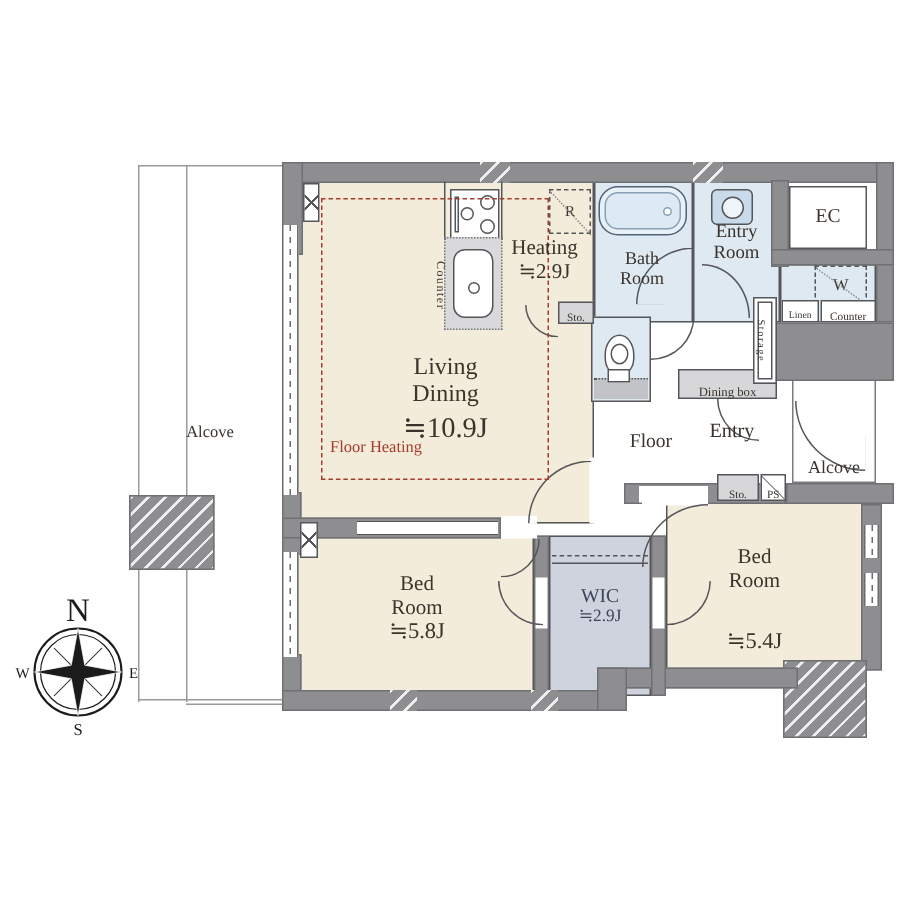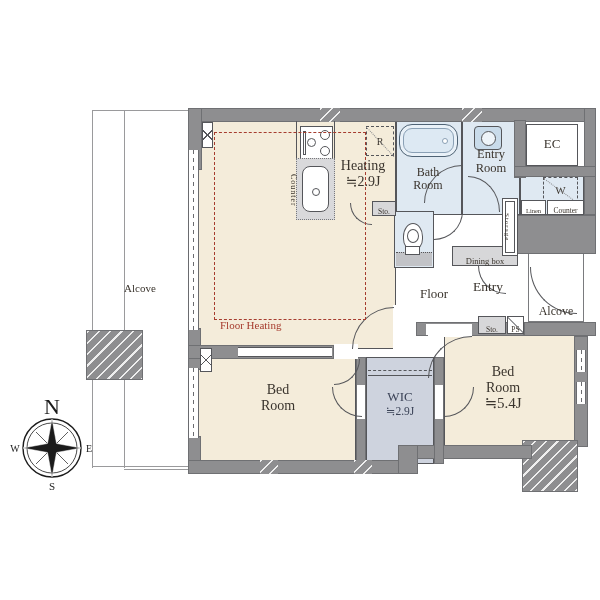--- a/index.html
+++ b/index.html
@@ -174,47 +174,53 @@
   <div class="arc tl" style="left:352px;top:307px;width:42px;height:42px;"></div>
   <div class="arc tl" style="left:428px;top:336px;width:44px;height:42px;"></div>
   <div class="arc br" style="left:334px;top:359px;width:26px;height:26px;"></div>
   <div class="arc bl" style="left:332px;top:387px;width:30px;height:30px;"></div>
   <div class="arc br" style="left:444px;top:387px;width:30px;height:30px;"></div>
 
   <div class="abs" style="left:368px;top:370px;width:64px;height:0;border-top:1px dashed #55565a;z-index:4;"></div>
   <div class="abs" style="left:368px;top:375px;width:64px;height:1px;background:#55565a;z-index:4;"></div>
 
   <div class="heat" style="left:214px;top:132px;width:152px;height:188px;"></div>
-  <div class="lbl heatlbl" style="left:220px;top:319px;width:92px;height:14px;font-size:11px;text-align:left;">Floor Heating</div>
-
+  <div class="lbl heatlbl" style="left:220px;top:292px;width:92px;height:14px;font-size:11px;text-align:left;">Floor Heating</div>
+
+  <div class="lbl" style="left:236px;top:236px;width:122px;height:64px;font-size:16px;">
+    <div>Living</div>
+    <div>Dining</div>
+    <div style="font-size:19px;margin-top:3px;">≒10.9J</div>
+  </div>
   <div class="lbl" style="left:330px;top:158px;width:66px;height:32px;font-size:14px;">
     <div>Heating</div>
     <div>≒2.9J</div>
   </div>
   <div class="lbl" style="left:396px;top:166px;width:64px;height:30px;font-size:12px;">
     <div>Bath</div>
     <div>Room</div>
   </div>
   <div class="lbl" style="left:459px;top:147px;width:64px;height:30px;font-size:12.5px;">
     <div>Entry</div>
     <div>Room</div>
   </div>
   <div class="lbl" style="left:526px;top:137px;width:52px;height:16px;font-size:13px;">EC</div>
   <div class="lbl" style="left:407px;top:287px;width:54px;height:15px;font-size:13px;">Floor</div>
   <div class="lbl" style="left:461px;top:279px;width:54px;height:15px;font-size:13.5px;">Entry</div>
   <div class="lbl" style="left:529px;top:305px;width:54px;height:13px;font-size:12px;">Alcove</div>
   <div class="lbl" style="left:100px;top:282px;width:80px;height:14px;font-size:11px;">Alcove</div>
   <div class="lbl" style="left:222px;top:382px;width:112px;height:52px;font-size:14px;">
     <div>Bed</div>
     <div>Room</div>
+    <div style="font-size:15px;">≒5.8J</div>
   </div>
   <div class="lbl" style="left:447px;top:364px;width:112px;height:52px;font-size:14px;">
     <div>Bed</div>
     <div>Room</div>
-    <div style="font-size:15px;">≒5.4J</div>
+    <div style="font-size:15px;margin-top:25px;">≒5.4J</div>
   </div>
   <div class="lbl wiclbl" style="left:366px;top:390px;width:68px;height:30px;font-size:13px;">
     <div>WIC</div>
     <div style="font-size:11.5px;">≒2.9J</div>
   </div>
 
   <svg style="position:absolute;left:8px;top:394px;z-index:5;" width="90" height="100" viewBox="0 0 90 100">
     <text x="44" y="20" text-anchor="middle" font-size="22" font-family="Liberation Serif, DejaVu Serif, serif" fill="#1b1b1b">N</text>
     <circle cx="44" cy="54" r="29" fill="none" stroke="#1b1b1b" stroke-width="1.4"></circle>
     <circle cx="44" cy="54" r="25" fill="none" stroke="#1b1b1b" stroke-width="0.8"></circle>

